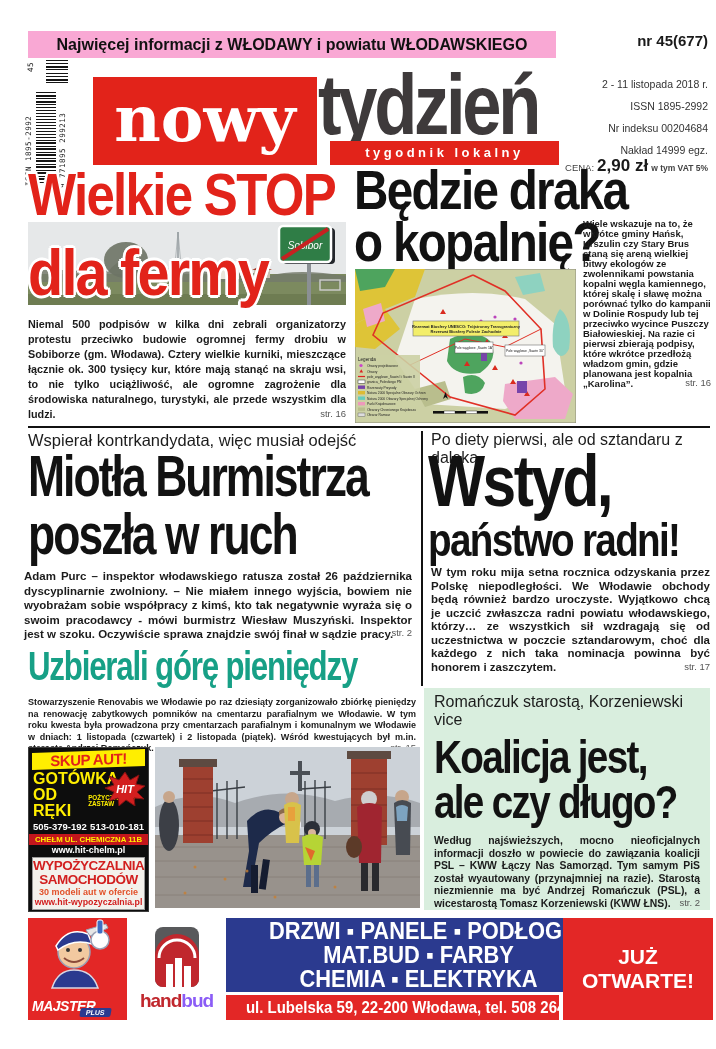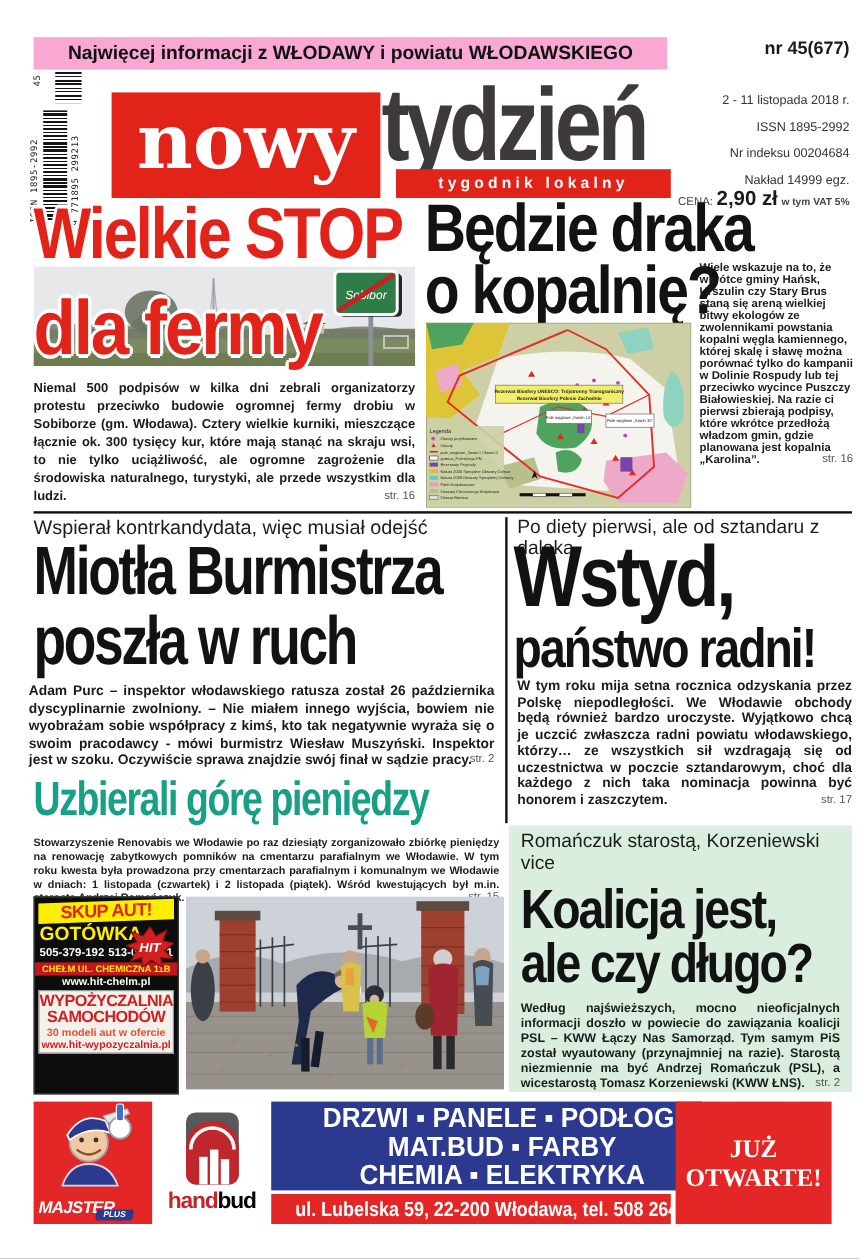--- a/index.html
+++ b/index.html
@@ -65,29 +65,29 @@
   .ban-majster{left:28px;top:918px;width:99px;height:102px;background:#e32726;overflow:hidden;}
   .ban-handbud{left:127px;top:918px;width:99px;height:102px;background:#fff;text-align:center;}
   .ban-blue{left:226px;top:918px;width:333px;height:74px;background:#2b3a8f;color:#fff;
             display:flex;flex-direction:column;justify-content:center;padding-left:26px;}
   .ban-blue div{font-weight:800;font-size:23px;line-height:24px;text-align:center;
                 transform:scaleX(.95);transform-origin:center;}
   .ban-addr{left:226px;top:995px;width:333px;height:25px;background:#e32726;color:#fff;
             font-weight:800;font-size:17px;line-height:25px;text-align:center;
             transform-origin:center;white-space:nowrap;}
   .ban-addr span{display:block;transform:scaleX(.88);}
-  .ban-open{left:563px;top:918px;width:130px;height:102px;background:#e32726;color:#fff;
+  .ban-open{left:563px;top:918px;width:150px;height:102px;background:#e32726;color:#fff;
             display:flex;flex-direction:column;align-items:center;justify-content:center;
-            font-weight:800;font-size:21px;line-height:24px;font-family:Liberation Serif, serif;}
+            font-weight:800;font-size:21px;line-height:24px;}
   .majster-word{position:absolute;left:4px;bottom:6px;color:#fff;font-weight:800;font-style:italic;
                 font-size:14px;letter-spacing:-.5px;}
   .majster-plus{position:absolute;left:52px;bottom:3px;background:#2b3a8f;color:#fff;font-size:7px;
                 font-weight:800;padding:1px 6px;border-radius:2px;transform:skewX(-10deg);}
   .hb-brand{font-weight:800;font-size:19px;letter-spacing:-1px;margin-top:-2px;}
-  .hb-hand{color:#c0272d;} .hb-bud{color:#000000;}
+  .hb-hand{color:#c0272d;} .hb-bud{color:#8b5cf6;}
 </style>
 </head>
 <body>
 
 <div id="page">
 
   <div class="abs topbar">Najwięcej informacji z WŁODAWY i powiatu WŁODAWSKIEGO</div>
   <div class="abs issueno">nr 45(677)</div>
 
   <div class="abs bc">
@@ -247,20 +247,24 @@
   <div class="abs hl-black cond" style="left:428px;top:446px;font-size:72px;line-height:70px;letter-spacing:-3px;transform:scaleX(.84)">Wstyd,</div>
   <div class="abs hl-black cond" style="left:428px;top:517px;font-size:46px;line-height:46px;letter-spacing:-2px;transform:scaleX(.84)">państwo radni!</div>
   <p class="abs bodyp" style="left:431px;top:566px;width:279px;font-size:11.5px;line-height:13.5px">
     <span>W tym roku mija setna rocznica odzyskania przez Polskę niepodległości. We Włodawie obchody będą również bardzo uroczyste. Wyjątkowo chcą je uczcić zwłaszcza radni powiatu włodawskiego, którzy… ze wszystkich sił wzdragają się od uczestnictwa w poczcie sztandarowym, choć dla każdego z nich taka nominacja powinna być honorem i zaszczytem.</span>
     <span class="pref">str. 17</span>
   </p>
 
   <div class="abs hit">
     <div class="hit-skup">SKUP AUT!</div>
     <div class="hit-y" style="font-size:16px;margin:3px 0 0 4px">GOTÓWKA</div>
+    <div style="display:flex;align-items:baseline;gap:2px;margin-left:4px">
+      <span class="hit-y" style="font-size:16px">OD RĘKI</span>
+      <span class="hit-y" style="font-size:6.3px">POŻYCZKI POD ZASTAW</span>
+    </div>
     <svg class="hit-star" viewBox="0 0 40 34">
       <polygon points="20,0 25,8 34,3 31,12 40,14 32,20 39,27 29,26 30,34 21,28 14,34 13,26 4,29 9,20 0,16 9,13 4,4 14,8" fill="#d21f1f" stroke="#7e1212" stroke-width="1"></polygon>
       <text x="20" y="21" text-anchor="middle" font-size="11" font-weight="bold" font-style="italic" fill="#fff">HIT</text>
     </svg>
     <div class="hit-phones">
       <span>505-379-192</span>
       <span>513-010-181</span>
     </div>
     <div class="hit-addr">CHEŁM UL. CHEMICZNA 11B</div>
     <div class="hit-web">www.hit-chelm.pl</div>

